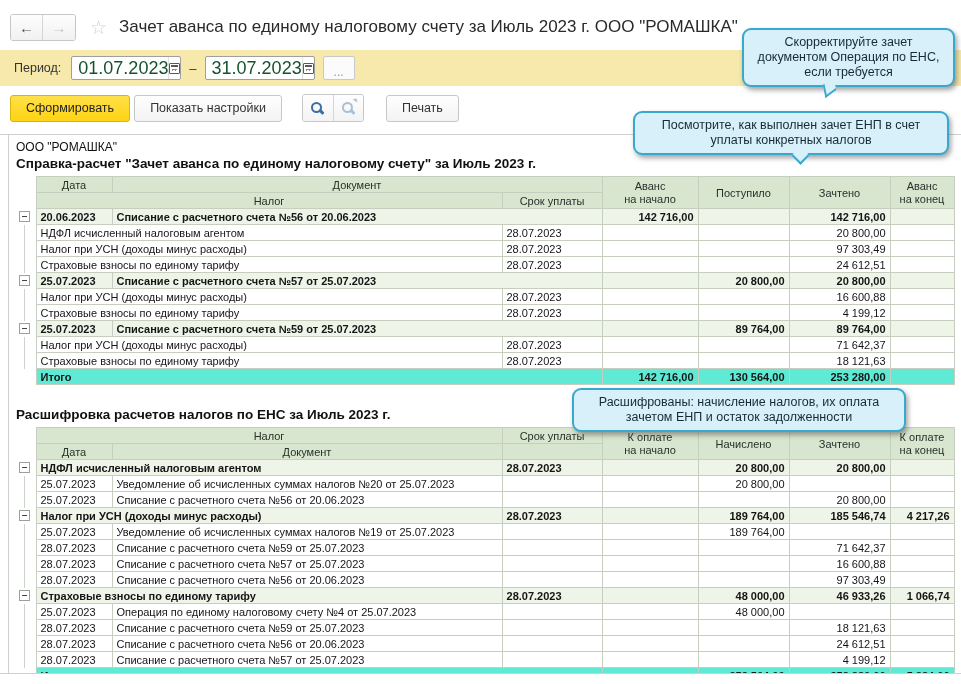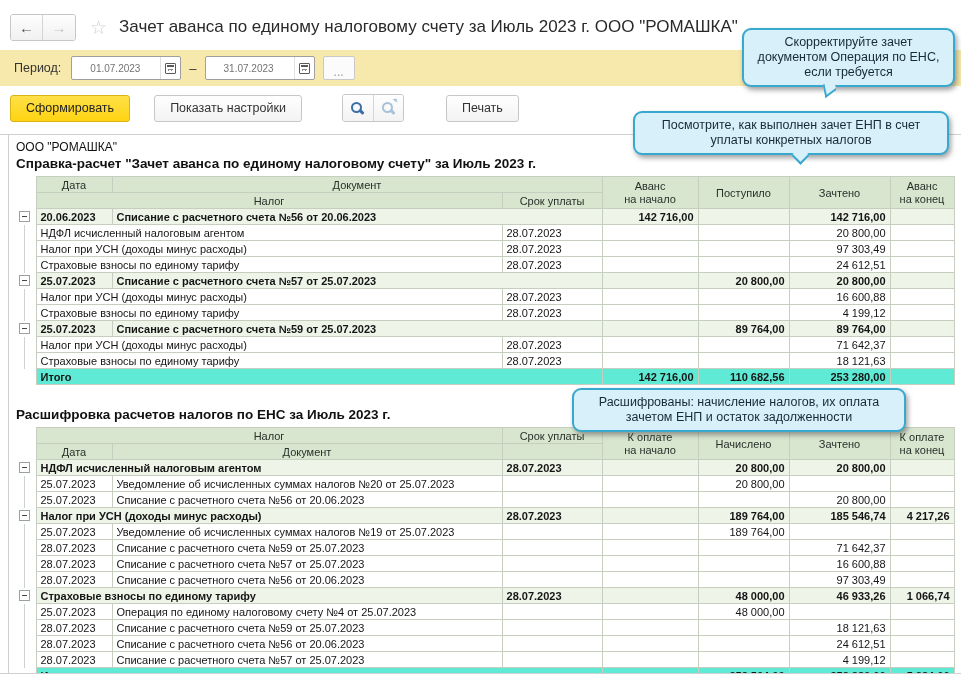--- a/index.html
+++ b/index.html
@@ -14,35 +14,35 @@
   .navbtn.back { color:#555; border-right:1px solid #d5d5d5; }
   .navbtn.fwd { color:#c4c4c4; }
   .star { margin-left:14px; font-size:19px; color:#cfcfcf; }
   .wtitle { margin-left:12px; font-size:17px; color:#2a2a2a; }
 
   
   .periodbar { height:36px; background:#f7e9ab; display:flex; align-items:center; padding-left:14px; gap:8px; }
   .plabel { font-size:12.5px; color:#333; margin-right:2px; }
   .dateinput { display:flex; align-items:center; width:110px; height:24px; background:#fff;
     border:1px solid #9f9f9f; border-radius:2px; }
-  .dateinput .val { flex:1; font-size:10px; padding-left:18px; color:#737373; }
+  .dateinput .val { flex:1; font-size:18px; padding-left:6px; color:#14532d; }
   .calbtn { width:20px; height:22px; display:flex; align-items:center; justify-content:center;
     border-left:1px solid #e0e0e0; cursor:pointer; }
   .cal { width:11px; height:11px; border:1px solid #5a5a5a; border-radius:1px; position:relative; }
   .cal::before { content:""; position:absolute; top:1px; left:1px; right:1px; height:2px; background:#5a5a5a; }
   .cal::after { content:""; position:absolute; top:5px; left:2px; right:2px; bottom:2px;
     background:linear-gradient(#5a5a5a 1px, transparent 1px) 0 0/3px 3px,
                linear-gradient(90deg,#5a5a5a 1px, transparent 1px) 0 0/3px 3px; opacity:.7; }
   .dash { font-size:13px; color:#333; }
   .morebtn { width:32px; height:24px; background:#fbfbfb; border:1px solid #c9c9c9; border-radius:2px;
     color:#9a9a9a; font-size:12px; display:flex; align-items:flex-end; justify-content:center;
     padding-bottom:4px; line-height:6px; cursor:pointer; }
 
   
-  .toolbar { height:44px; display:flex; align-items:center; padding-left:10px; gap:24px; margin-bottom:2px; }
+  .toolbar { height:44px; display:flex; align-items:center; padding-left:10px; gap:4px; margin-bottom:2px; }
   .btn { height:27px; border:1px solid #c7c7c7; border-radius:3px; background:linear-gradient(#fefefe,#f3f3f3);
     font-size:12.5px; color:#333; padding:0 15px; display:flex; align-items:center; cursor:pointer; }
   .btn.primary { background:linear-gradient(#ffe049,#ffd312); border-color:#d8b512; font-size:12.5px; color:#222; }
   .icon-grp { display:flex; border:1px solid #c7c7c7; border-radius:3px; overflow:hidden; margin-left:16px; }
   .icon-btn { width:30px; height:26px; display:flex; align-items:center; justify-content:center;
     background:linear-gradient(#fefefe,#f3f3f3); cursor:pointer; }
   .icon-btn + .icon-btn { border-left:1px solid #d5d5d5; }
   .mag { position:relative; width:15px; height:15px; display:inline-block; }
   .mag::before { content:""; position:absolute; width:7px; height:7px; border:2px solid #3a6ea5; border-radius:50%; left:1px; top:1px; }
   .mag::after { content:""; position:absolute; width:2.5px; height:6px; background:#3a6ea5; transform:rotate(-45deg); left:10px; top:8px; border-radius:1px; }
@@ -276,21 +276,21 @@
           <td class="c-l">28.07.2023</td>
           <td class="num"></td>
           <td class="num"></td>
           <td class="num">18 121,63</td>
           <td class="num"></td>
         </tr>
         <tr class="tot">
           <td class="gut"></td>
           <td class="c-l" colspan="3">Итого</td>
           <td class="num">142 716,00</td>
-          <td class="num">110 682,56</td>
+          <td class="num">130 564,00</td>
           <td class="num">253 280,00</td>
           <td class="num"></td>
         </tr>
       </tbody>
   </table>
 
   <div class="sect-title second">Расшифровка расчетов налогов по ЕНС за Июль 2023 г.</div>
 
   <table class="rpt">
     <colgroup>

